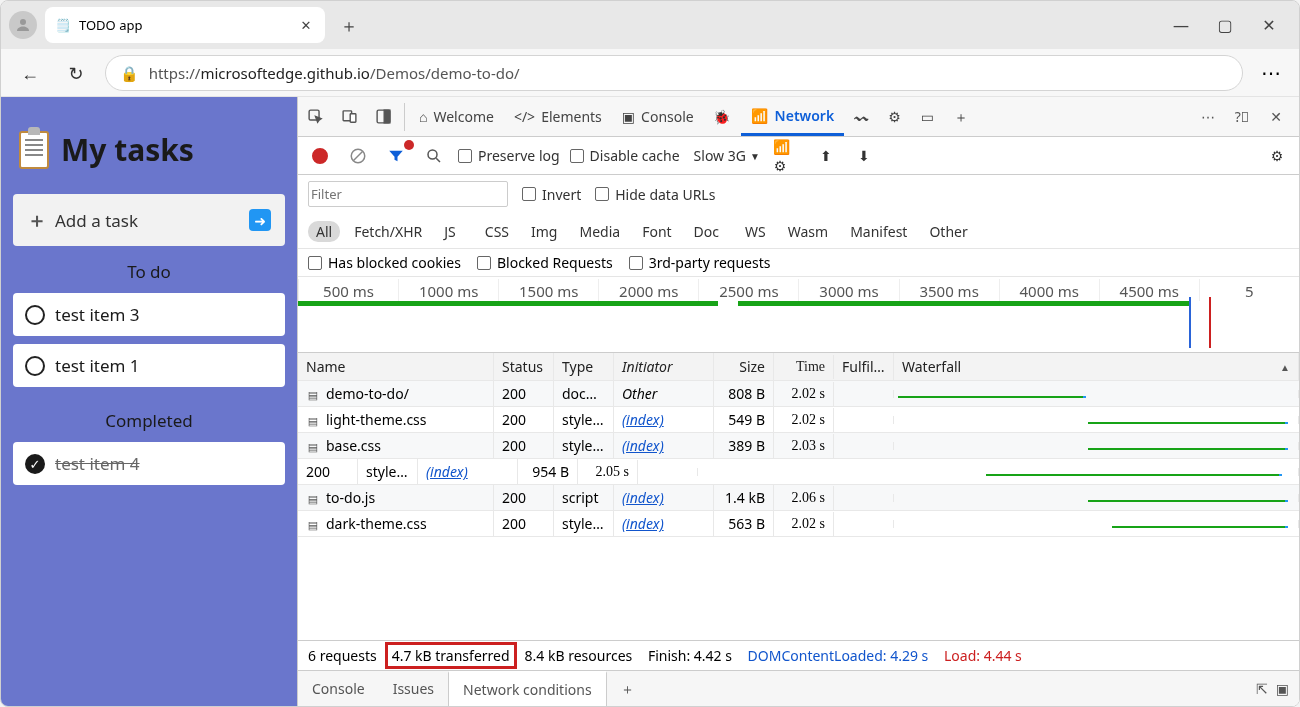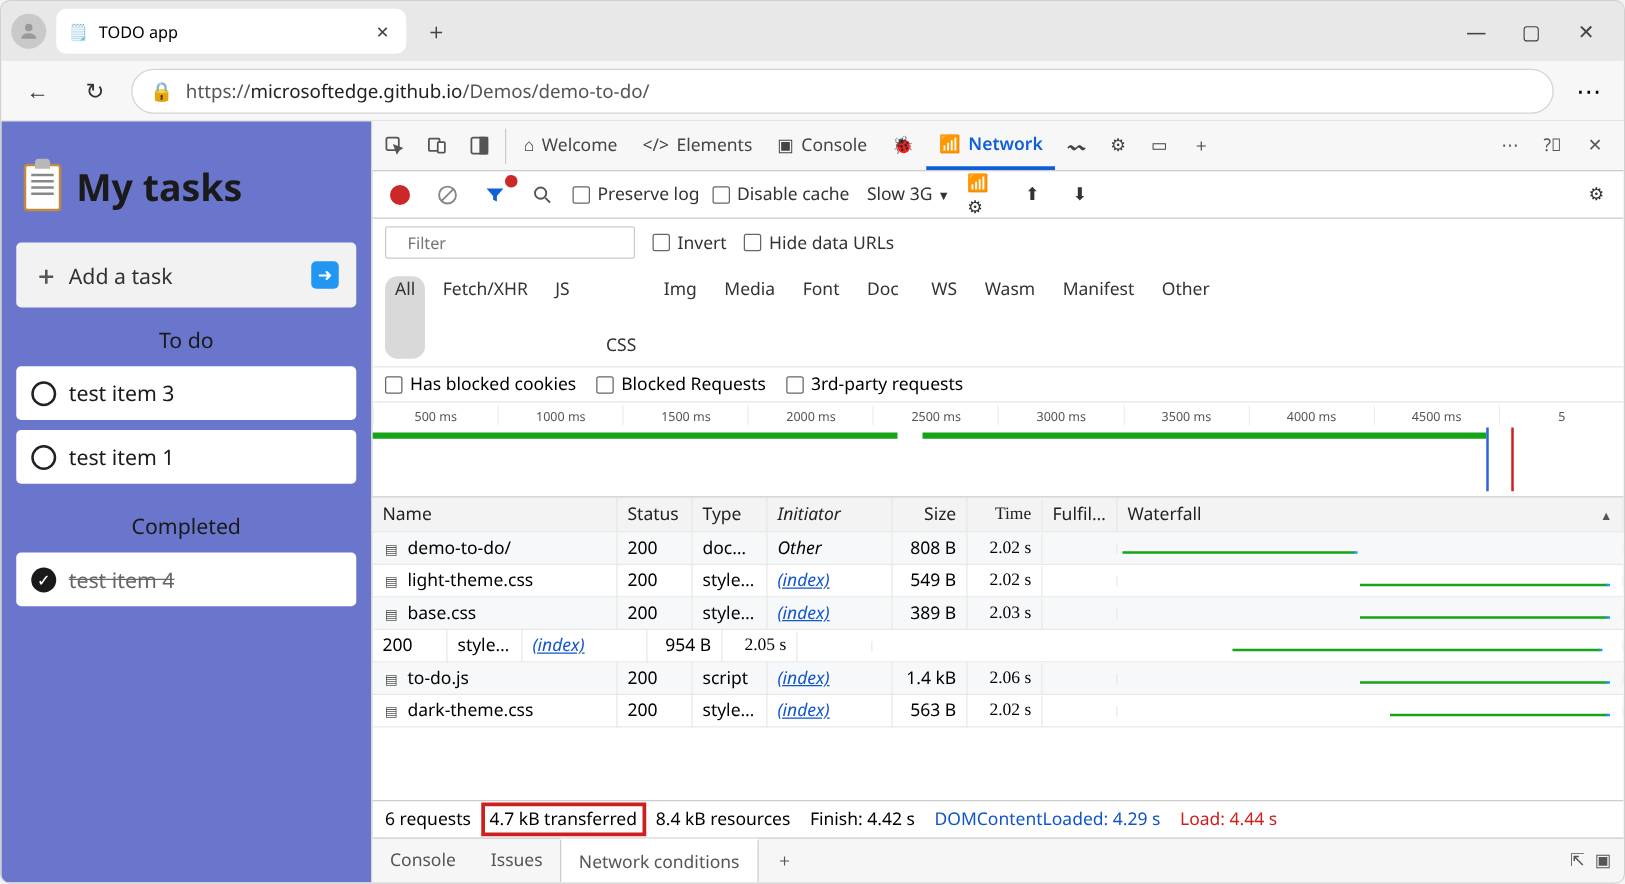--- a/index.html
+++ b/index.html
@@ -51,26 +51,26 @@
 .dt-toolbar .ic { width:28px; height:28px; display:flex;align-items:center;justify-content:center; cursor:pointer;}
 .record { width:16px; height:16px; border:2px solid #cc2828; border-radius:50%; background:#cc2828; }
 .funnel { color:#0e5fd8; position:relative;}
 .funnel::after { content:""; position:absolute; top:-2px; right:-4px; width:10px; height:10px; background:#cc2828; border-radius:50%; color:#fff;}
 .cb { display:flex; align-items:center; gap:6px;}
 .fakecheck { width:14px; height:14px; border:1.5px solid #666; border-radius:2px;}
 .throttle { display:flex; align-items:center; gap:4px; padding:2px 4px;}
 .throttle .tri { font-size:10px;}
 
 .dt-filterrow { border-bottom:1px solid #e5e5e5; padding:6px 10px; display:flex; align-items:center; gap:14px; font-size:14px; color:#333; flex-wrap:wrap;}
-.filter-input { width:200px; border:1px solid #ccc; border-radius:2px; padding:3px 17px; font-size:13px; color:#0c4a6e;}
+.filter-input { width:200px; border:1px solid #ccc; border-radius:2px; padding:3px 2px; font-size:13px; color:#0c4a6e;}
 .pill { padding:1px 8px; border-radius:10px; cursor:pointer;}
 .pill.active { background:#d9d9d9;}
 .dt-filterrow2 { border-bottom:1px solid #e5e5e5; padding:4px 10px; display:flex; gap:16px; font-size:14px;}
 
-.timeline { height: 76px; border-bottom:1px solid #ccc; position:relative; font-size:10px; color:#555; overflow:hidden;}
+.timeline { height: 76px; border-bottom:1px solid #ccc; position:relative; font-size:15px; color:#555; overflow:hidden;}
 .timeline .ticks { display:flex; position:absolute; top:2px; left:0; right:0;}
 .timeline .tick { flex:1; text-align:center; border-left:1px solid #eee; padding-top:2px;}
 .tl-bar { position:absolute; height:5px; background:#17a317;}
 
 .grid-head, .grid-row { display:flex; font-size:14px; border-bottom:1px solid #e8e8e8;justify-content:space-between; }
 .grid-head { background:#f3f3f3; font-weight:400; color:#222; height:28px; align-items:center;}
 .grid-head > div, .grid-row > div { padding:4px 8px; border-right:1px solid #e8e8e8; overflow:hidden; white-space:nowrap; text-overflow:ellipsis;}
 .c-name { width:196px;} .c-status{width:60px;} .c-type{width:60px;} .c-init{width:100px;font-style:italic;} .c-size{width:60px; text-align:right;} .c-time{width:60px; text-align:right;font-family:Liberation Serif, serif;} .c-fulfill{width:60px;} .c-waterfall{flex:1; position:relative;}
 .grid-row { height:26px; align-items:center;}
 .grid-row:nth-child(odd) { background:#f7f8f9;}
@@ -263,21 +263,21 @@
           <span>Invert</span>
         </label>
       <label class="cb">
           <span class="fakecheck"></span>
           <span>Hide data URLs</span>
         </label>
       <span id="type-pills" style="display: inline-flex; flex-wrap: wrap; gap: 2px;">
           <span class="pill active" style="margin-right: 4px;">All</span>
           <span class="pill" style="margin-right: 4px;">Fetch/XHR</span>
           <span class="pill" style="margin-right: 11px;">JS</span>
-          <span class="pill" style="margin-right: 4px; margin-top: 45px;">CSS</span>
+          <span class="pill" style="margin-right: 4px;">CSS</span>
           <span class="pill" style="margin-right: 4px;">Img</span>
           <span class="pill" style="margin-right: 4px;">Media</span>
           <span class="pill" style="margin-right: 4px;">Font</span>
           <span class="pill" style="margin-right: 8px;">Doc</span>
           <span class="pill" style="margin-right: 4px;">WS</span>
           <span class="pill" style="margin-right: 4px;">Wasm</span>
           <span class="pill" style="margin-right: 4px;">Manifest</span>
           <span class="pill" style="margin-right: 4px;">Other</span>
         </span>
     </div>

